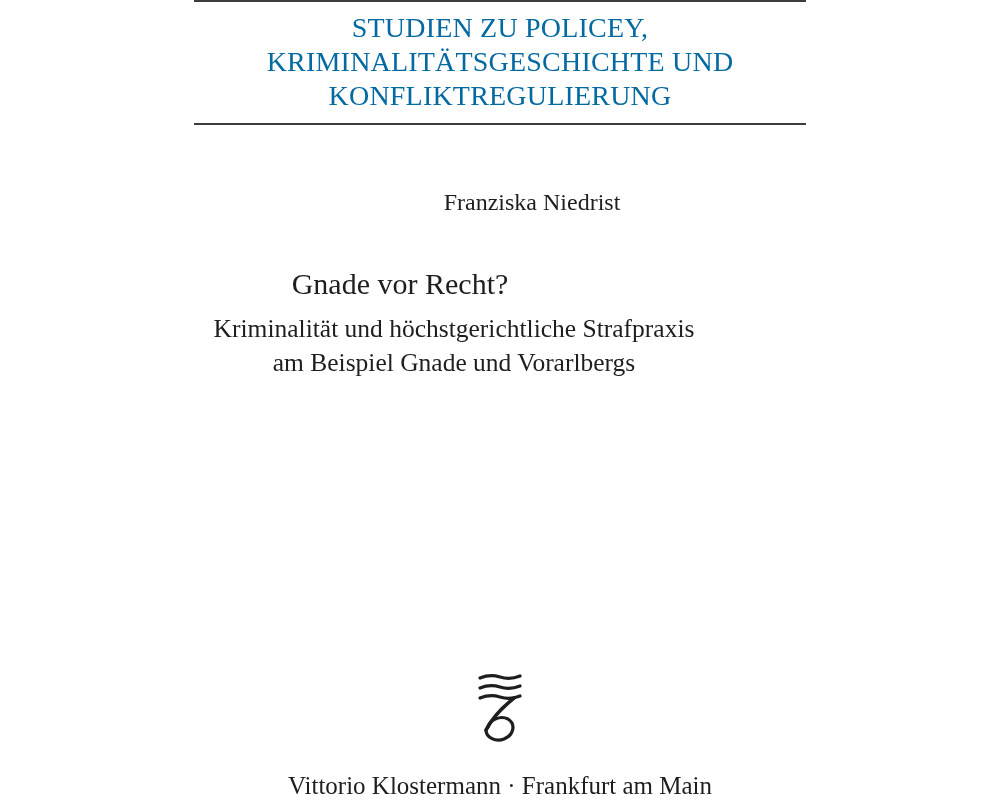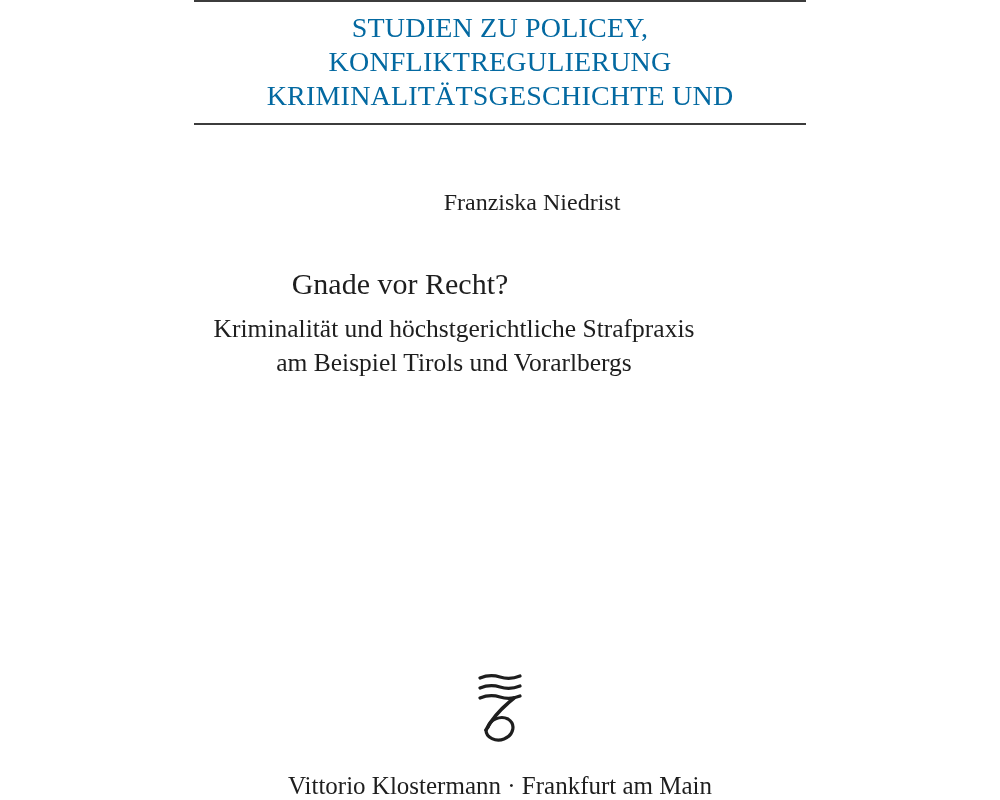--- a/index.html
+++ b/index.html
@@ -89,33 +89,33 @@
       white-space: nowrap;
     }
   </style>
 </head>
 <body>
 
 <div class="rule top"></div>
 
 <div class="series">
   <div>STUDIEN ZU POLICEY,</div>
+  <div>KRIMINALITÄTSGESCHICHTE UND</div>
   <div>KONFLIKTREGULIERUNG</div>
-  <div>KRIMINALITÄTSGESCHICHTE UND</div>
 </div>
 
 <div class="rule bottom"></div>
 
 <div class="author">Franziska Niedrist</div>
 
 <div class="title">Gnade vor Recht?</div>
 
 <div class="subtitle">
   <div>Kriminalität und höchstgerichtliche Strafpraxis</div>
-  <div>am Beispiel Tirols und Vorarlbergs</div>
+  <div>am Beispiel Gnade und Vorarlbergs</div>
 </div>
 
 <div class="logo">
   <svg width="52" height="72" viewBox="0 0 52 72" xmlns="http://www.w3.org/2000/svg">
     <g fill="none" stroke="#1e1e1e" stroke-linecap="round">
       <path d="M6 6 Q 16 2, 26 5 T 46 4" stroke-width="3.2"></path>
       <path d="M6 16 Q 16 12, 26 15 T 46 14" stroke-width="3.2"></path>
       <path d="M6 26 Q 16 22, 26 25 T 46 24" stroke-width="3.2"></path>
       <path d="M40 26 C 30 34, 18 46, 12 58" stroke-width="3.6"></path>
       <path d="M12 58 C 12 66, 22 70, 30 67 C 40 63, 42 52, 34 47 C 26 43, 16 48, 14 55" stroke-width="3.2"></path>

